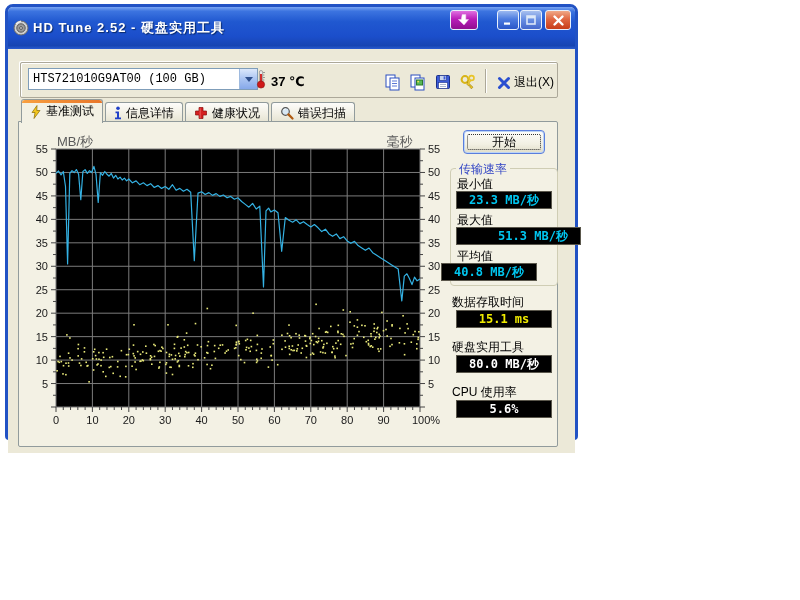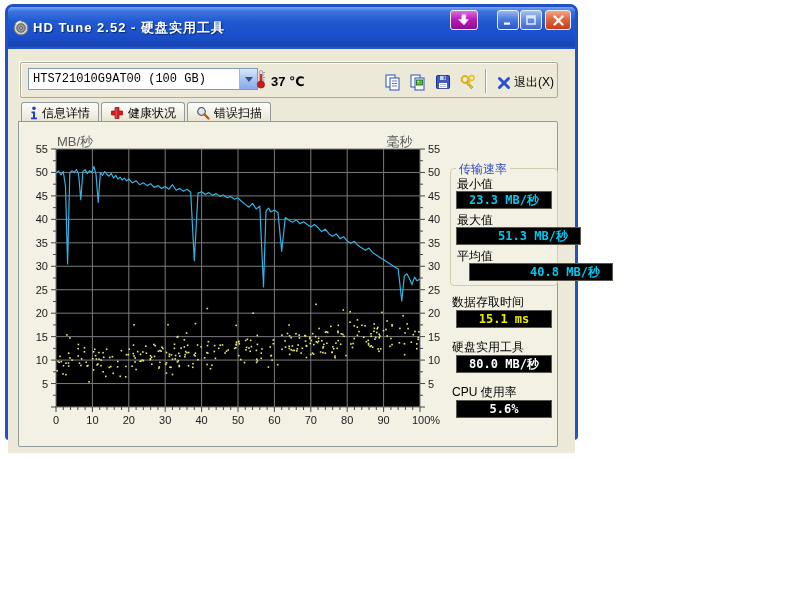--- a/index.html
+++ b/index.html
@@ -172,20 +172,26 @@
         <div class="tool-sep"></div>
         <div class="exit-btn">
           <svg width="14" height="14" viewBox="0 0 14 14">
             <path d="M2.5 2.5 L11.5 11.5 M11.5 2.5 L2.5 11.5" stroke="#2a4fd0" stroke-width="3" stroke-linecap="round"></path>
           </svg>
           <span class="exit-label">退出(X)</span>
         </div>
       </div>
 
       <div class="tabs">
+        <div class="tab active">
+          <svg width="12" height="14" viewBox="0 0 12 14">
+            <path d="M7 0.5 L2 7.5 H5 L4 13.5 L10 5.5 H6.8 Z" fill="#f2c61e" stroke="#8a6a00" stroke-width="0.7"></path>
+          </svg>
+          <span>基准测试</span>
+        </div>
         <div class="tab">
           <svg width="8" height="14" viewBox="0 0 8 14">
             <circle cx="4" cy="2.2" r="1.8" fill="#2040c8"></circle>
             <path d="M1.5 5.5 h3.5 v6 h2 v1.8 h-6 v-1.8 h2 v-4.2 h-1.5 Z" fill="#2040c8"></path>
           </svg>
           <span>信息详情</span>
         </div>
         <div class="tab">
           <svg width="14" height="14" viewBox="0 0 14 14">
             <path d="M5 1.5 h4 v3.5 h3.5 v4 H9 v3.5 H5 V9 H1.5 V5 H5 Z" fill="#d42020" stroke="#8a0c0c" stroke-width="0.7"></path>
@@ -685,30 +691,34 @@
               <rect x="159.5" y="243.7" width="1.6" height="1.6"></rect>
               <rect x="164.5" y="224.2" width="1.6" height="1.6"></rect>
               <rect x="315.3" y="234.9" width="1.6" height="1.6"></rect>
               <rect x="292.9" y="210.9" width="1.6" height="1.6"></rect>
             </g>
             <polyline points="37.0,51.4 39.5,49.0 42.1,52.8 44.3,49.5 46.5,64.5 48.6,141.9 50.8,51.4 53.0,48.6 55.2,50.5 57.4,47.6 59.6,52.3 61.8,77.7 63.9,49.5 66.1,47.6 68.3,51.4 70.5,48.6 72.7,50.5 74.9,44.4 77.0,52.3 79.2,80.5 81.4,50.5 83.6,53.3 85.8,49.5 88.0,52.3 90.1,54.2 92.3,51.4 94.5,56.1 96.7,53.3 98.9,57.0 101.1,55.1 103.2,58.0 105.4,56.1 107.6,58.9 109.8,57.0 113.4,60.8 117.1,58.9 120.7,62.7 124.4,60.8 128.0,63.6 131.6,61.7 135.3,65.5 138.9,63.6 142.6,66.4 146.2,64.5 149.8,67.3 153.5,62.7 157.1,68.3 160.8,66.4 164.4,69.2 168.0,67.3 171.7,70.2 175.3,138.6 179.0,71.1 182.6,69.7 186.2,72.5 189.9,70.6 193.5,73.4 197.2,71.6 200.8,74.4 204.4,73.0 208.1,75.8 211.7,74.4 215.4,77.2 219.0,75.8 222.6,79.5 226.3,82.4 229.9,85.2 233.6,81.4 237.2,87.0 240.8,84.2 244.5,164.9 247.0,88.9 249.6,86.1 251.8,89.9 255.4,88.0 259.0,90.8 262.7,129.3 266.3,95.5 270.0,98.3 273.6,100.2 277.2,97.8 280.9,101.6 284.5,99.7 288.2,102.5 291.8,104.9 295.4,102.5 299.1,105.8 302.7,109.6 306.4,107.2 310.0,111.9 313.6,114.3 317.3,111.9 320.9,116.6 324.6,114.7 328.2,118.9 331.8,121.3 335.5,119.4 339.1,123.6 342.8,126.0 346.4,128.3 350.0,126.0 353.7,130.7 357.3,133.0 361.0,135.4 364.6,137.7 368.2,140.1 371.9,142.4 375.5,144.7 379.2,147.1 382.8,179.0 385.3,154.1 387.9,151.8 390.4,156.5 393.0,162.6 395.5,155.1 398.1,158.8 401.0,156.9" fill="none" stroke="#34b2e4" stroke-width="1.2" stroke-linejoin="round"></polyline>
           </svg>
         <div class="axis-title left">MB/秒</div>
         <div class="axis-title right">毫秒</div>
 
+        <button class="start-btn">
+          <span class="focus-ring"></span>
+          <span>开始</span>
+        </button>
 
         <div class="groupbox">
           <span class="groupbox-title">传输速率</span>
         </div>
         <div class="stat-label" style="left:438px;top:54px;">最小值</div>
         <div class="stat-value" style="left: 437px; top: 69px; color: rgb(0, 198, 240);">23.3 MB/秒</div>
         <div class="stat-label" style="left:438px;top:90px;">最大值</div>
         <div class="stat-value" style="left: 437px; top: 105px; color: rgb(0, 198, 240); padding-left: 29px;">51.3 MB/秒</div>
         <div class="stat-label" style="left:438px;top:126px;">平均值</div>
-        <div class="stat-value" style="left: 450px; top: 141px; color: rgb(0, 198, 240); padding-left: 48px;">40.8 MB/秒</div>
+        <div class="stat-value" style="left: 422px; top: 141px; color: rgb(0, 198, 240);">40.8 MB/秒</div>
 
         <div class="stat-label" style="left:433px;top:172px;">数据存取时间</div>
         <div class="stat-value" style="left: 437px; top: 188px; color: rgb(240, 236, 0);">15.1 ms</div>
         <div class="stat-label" style="left:433px;top:217px;">硬盘实用工具</div>
         <div class="stat-value" style="left: 437px; top: 233px; color: rgb(255, 255, 255);">80.0 MB/秒</div>
         <div class="stat-label" style="left:433px;top:262px;">CPU 使用率</div>
         <div class="stat-value" style="left: 437px; top: 278px; color: rgb(255, 255, 255);">5.6%</div>
       </div>
 
     </div>

